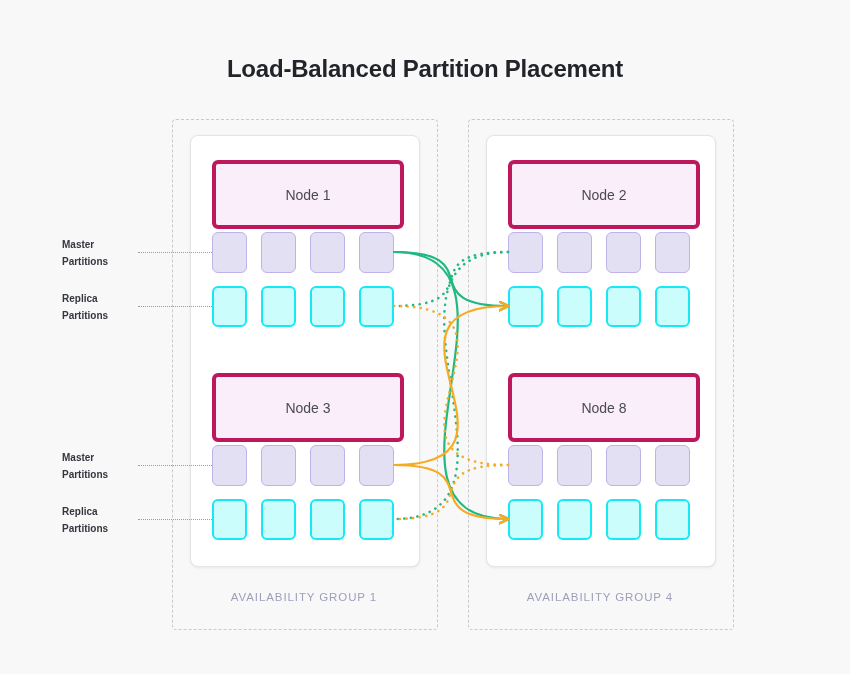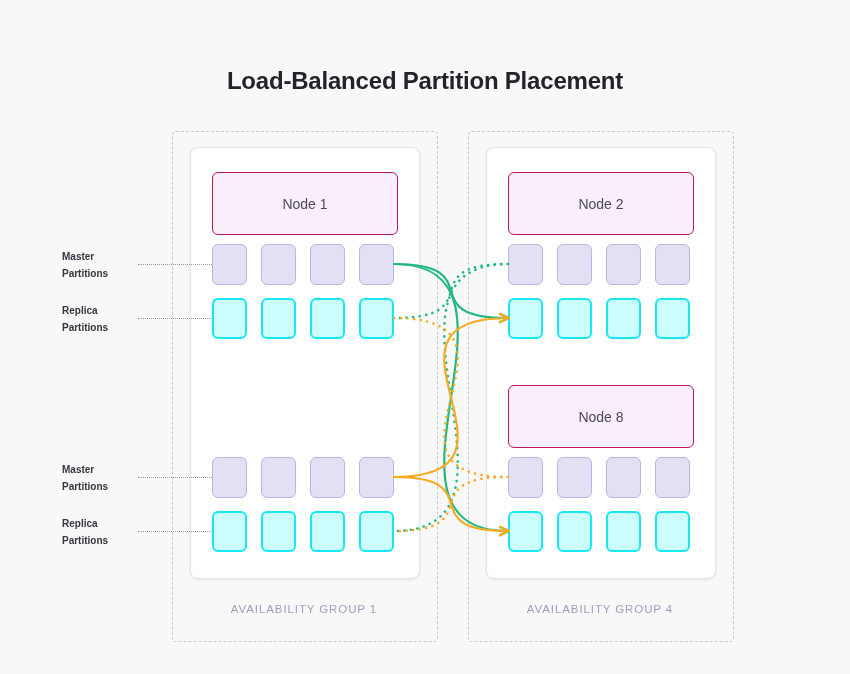--- a/index.html
+++ b/index.html
@@ -9,21 +9,21 @@
   }
   body {
     width: 850px;
     height: 674px;
     font-family: "Liberation Sans", sans-serif;
     overflow: hidden;
     position: relative;
   }
   #stage {
     position: absolute;
-    left: 0; top: 12px;
+    left: 0; top: 0;
     width: 850px;
     height: 480px;
   }
   .title {
     position: absolute;
     left: 0; top: 55px;
     width: 850px;
     text-align: center;
     font-size: 24px;
     font-weight: bold;
@@ -60,21 +60,21 @@
     border-radius: 8px;
     box-shadow: 0 1px 3px rgba(20,20,40,0.07);
   }
   #panel1 { left: 190px; top: 135px; width: 228px; height: 430px; }
   #panel2 { left: 486px; top: 135px; width: 228px; height: 430px; }
 
   
   .node-box {
     position: absolute;
     background: #fbeefb;
-    border: 1px solid #be185d;
+    border: 4px solid #be185d;
     border-radius: 6px;
     display: flex;
     align-items: center;
     justify-content: center;
     font-size: 14px;
     color: #4a4a55;
   }
 
   
   .part {
@@ -128,20 +128,23 @@
   <div class="ag-wrap" id="ag2-wrap"></div>
 
   <div class="panel" id="panel1"></div>
   <div class="panel" id="panel2"></div>
 
   <div class="node-box" style="left:212px; top:160px; width:184px; height:61px;">
     <span>Node 1</span>
   </div>
   <div class="node-box" style="left:508px; top:160px; width:184px; height:61px;">
     <span>Node 2</span>
+  </div>
+  <div class="node-box" style="left:212px; top:373px; width:184px; height:61px;">
+    <span>Node 3</span>
   </div>
   <div class="node-box" style="left:508px; top:373px; width:184px; height:61px;">
     <span>Node 8</span>
   </div>
 
   <div id="partitions">
       <div class="part master" style="left: 212px; top: 232px;"></div>
       <div class="part master" style="left: 261px; top: 232px;"></div>
       <div class="part master" style="left: 310px; top: 232px;"></div>
       <div class="part master" style="left: 359px; top: 232px;"></div>

